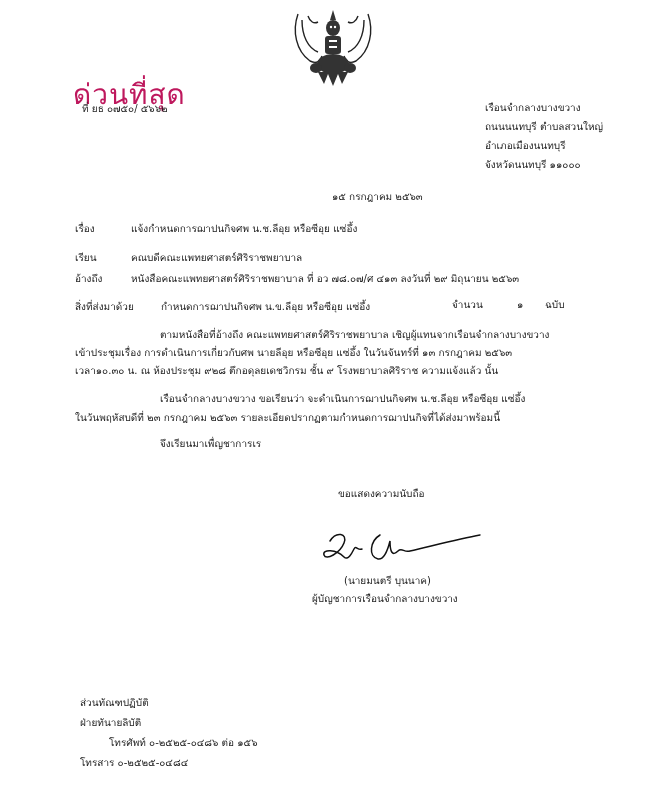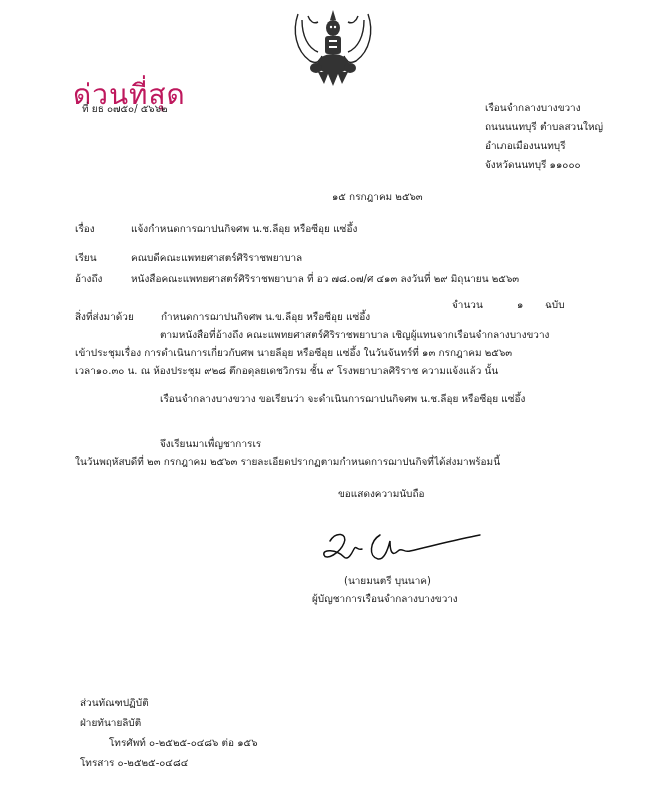--- a/index.html
+++ b/index.html
@@ -54,33 +54,33 @@
 
 <div class="abs t" style="left:75px;top:222px;">
   <span class="label">เรื่อง</span><span>แจ้งกำหนดการฌาปนกิจศพ น.ช.ลีอุย หรือซีอุย แซ่อึ้ง</span>
 </div>
 <div class="abs t" style="left:75px;top:251px;">
   <span class="label">เรียน</span><span>คณบดีคณะแพทยศาสตร์ศิริราชพยาบาล</span>
 </div>
 <div class="abs t" style="left:75px;top:272px;">
   <span class="label">อ้างถึง</span><span>หนังสือคณะแพทยศาสตร์ศิริราชพยาบาล ที่ อว ๗๘.๐๗/ศ ๔๑๓ ลงวันที่ ๒๙ มิถุนายน ๒๕๖๓</span>
 </div>
-<div class="abs t" style="left:75px;top:310px;">
+<div class="abs t" style="left:75px;top:300px;">
   <span style="display:inline-block;width:86px;">สิ่งที่ส่งมาด้วย</span><span>กำหนดการฌาปนกิจศพ น.ข.ลีอุย หรือซีอุย แซ่อึ้ง</span>
 </div>
 <div class="abs t" style="left:452px;top:298px;">จำนวน</div>
 <div class="abs t" style="left:517px;top:298px;">๑</div>
 <div class="abs t" style="left:545px;top:298px;">ฉบับ</div>
 
 <div class="abs t" style="left:160px;top:328px;">ตามหนังสือที่อ้างถึง คณะแพทยศาสตร์ศิริราชพยาบาล เชิญผู้แทนจากเรือนจำกลางบางขวาง</div>
 <div class="abs t" style="left:75px;top:346px;">เข้าประชุมเรื่อง การดำเนินการเกี่ยวกับศพ นายลีอุย หรือซีอุย แซ่อึ้ง ในวันจันทร์ที่ ๑๓ กรกฎาคม ๒๕๖๓</div>
 <div class="abs t" style="left:75px;top:364px;">เวลา๑๐.๓๐ น. ณ ห้องประชุม ๙๒๘ ตึกอดุลยเดชวิกรม ชั้น ๙ โรงพยาบาลศิริราช ความแจ้งแล้ว  นั้น</div>
 
 <div class="abs t" style="left:160px;top:392px;">เรือนจำกลางบางขวาง ขอเรียนว่า จะดำเนินการฌาปนกิจศพ น.ช.ลีอุย หรือซีอุย แซ่อึ้ง</div>
-<div class="abs t" style="left:75px;top:411px;margin-top:44px;">ในวันพฤหัสบดีที่ ๒๓ กรกฎาคม ๒๕๖๓ รายละเอียดปรากฏตามกำหนดการฌาปนกิจที่ได้ส่งมาพร้อมนี้</div>
+<div class="abs t" style="left:75px;top:411px;">ในวันพฤหัสบดีที่ ๒๓ กรกฎาคม ๒๕๖๓ รายละเอียดปรากฏตามกำหนดการฌาปนกิจที่ได้ส่งมาพร้อมนี้</div>
 
 <div class="abs t" style="left:160px;top:437px;">จึงเรียนมาเพื่ญชาการเร</div>
 
 <div class="abs t" style="left:338px;top:487px;">ขอแสดงความนับถือ</div>
 
 <svg class="abs sig" viewBox="0 0 170 40">
   <g fill="none" stroke="#111" stroke-width="1.5" stroke-linecap="round">
     <path d="M12 14 C18 4 30 6 26 16 C22 26 8 34 6 28 C4 22 18 22 26 30 C30 34 34 26 36 22 C38 18 40 24 44 22"></path>
     <path d="M62 8 C52 14 50 30 60 32 C66 33 70 22 72 14 C72 24 74 30 80 24 C84 20 86 26 92 24 C110 20 140 12 162 8"></path>
   </g>

